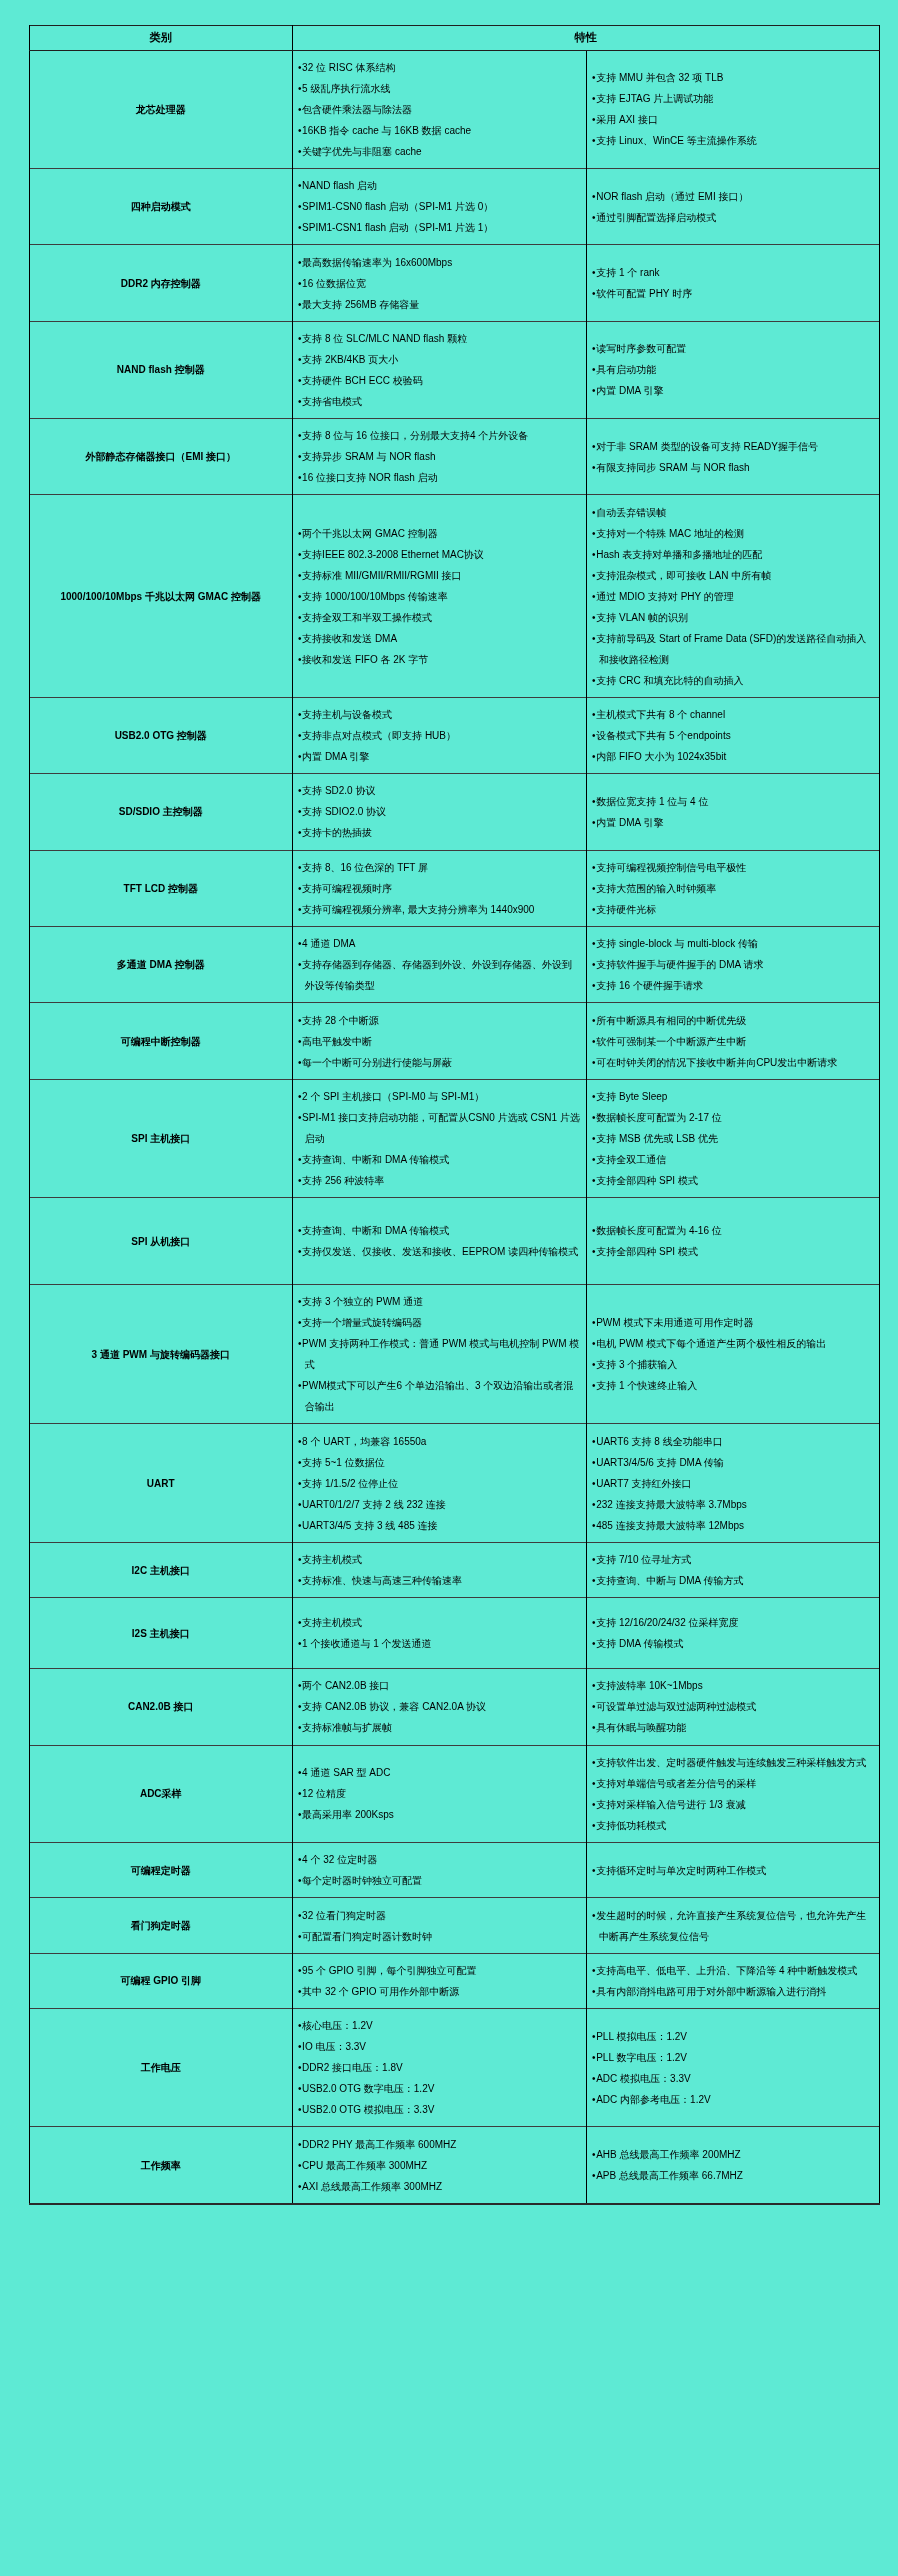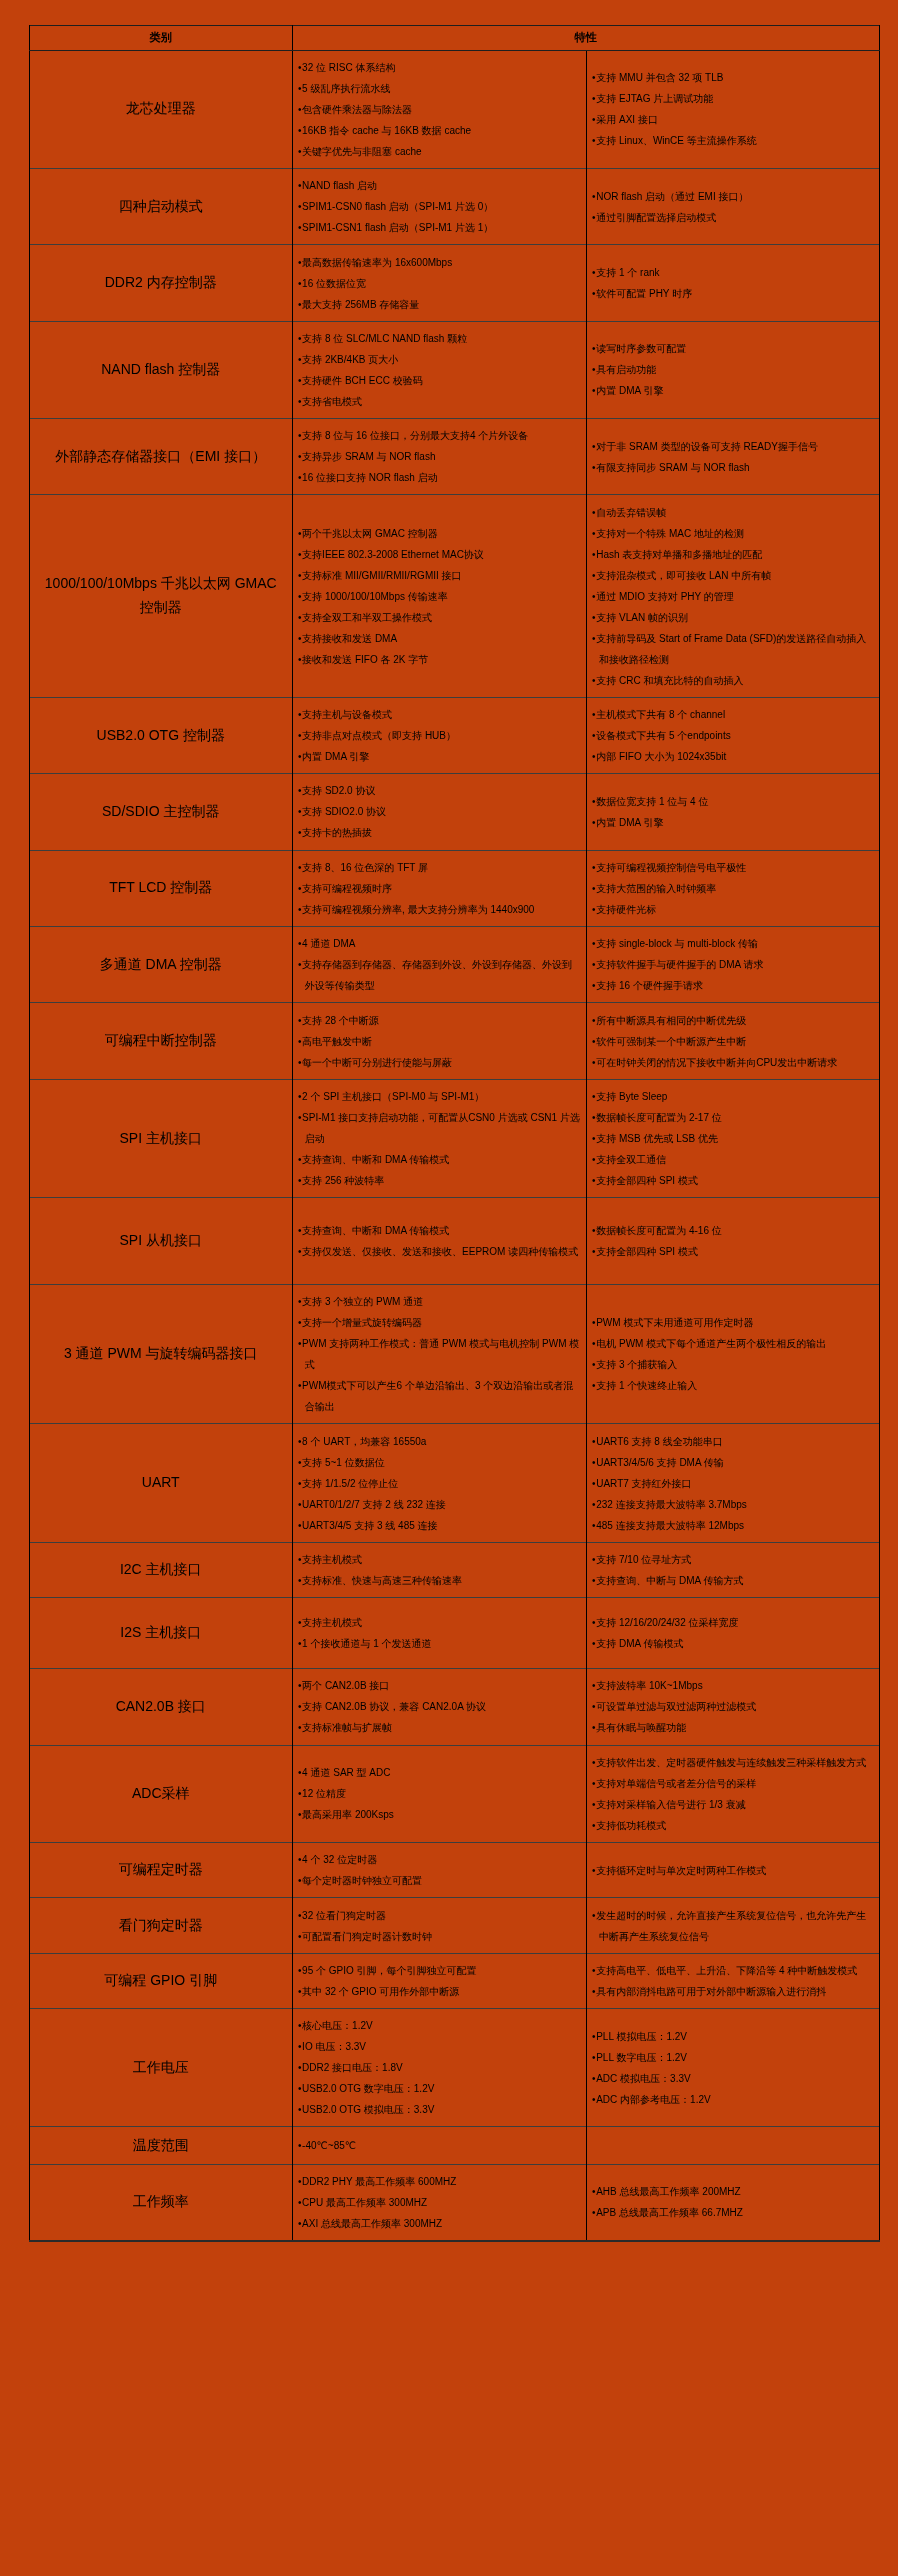--- a/index.html
+++ b/index.html
@@ -5,21 +5,21 @@
   html, body {
     margin: 0;
     padding: 0;
     background: #ffffff;
     font-family: "Liberation Sans", "DejaVu Sans", sans-serif;
     color: #000000;
   }
   .page {
     width: 898px;
     min-height: 2576px;
-    background: #c2410c;
+    background: #5eead4;
     box-sizing: border-box;
     padding-top: 25px;
   }
   table.spec-table {
     border-collapse: collapse;
     table-layout: fixed;
     width: 851px;
     margin-left: 28.5px;
     border-top: 1.9px solid #1f1f1f;
     border-bottom: 2.5px solid #2a2a2a;
@@ -42,22 +42,22 @@
   }
   tbody tr td {
     border-top: 1.9px solid #3d3d3d;
   }
   tbody tr:first-child td {
     border-top: none;
     margin-left: 38px;
   }
   td.cat {
     text-align: center;
-    font-weight: normal;
-    font-size: 14px;
+    font-weight: bold;
+    font-size: 10px;
     padding: 6.2px 8.7px;
     line-height: 1.7;
   }
   td.feat {
     font-size: 10px;
     padding: 6.2px 6.2px 6.2px 5px;
     line-height: 21px;
   }
   .bullet {
     padding-left: 6.8px;
@@ -389,27 +389,20 @@
             <div class="bullet">USB2.0 OTG 模拟电压：3.3V</div>
           </td>
           <td class="feat">
             <div class="bullet">PLL 模拟电压：1.2V</div>
             <div class="bullet">PLL 数字电压：1.2V</div>
             <div class="bullet">ADC 模拟电压：3.3V</div>
             <div class="bullet">ADC 内部参考电压：1.2V</div>
           </td>
         </tr>
         <tr>
-          <td class="cat">温度范围</td>
-          <td class="feat">
-            <div class="bullet">-40℃~85℃</div>
-          </td>
-          <td class="feat"></td>
-        </tr>
-        <tr>
           <td class="cat">工作频率</td>
           <td class="feat">
             <div class="bullet">DDR2 PHY 最高工作频率 600MHZ</div>
             <div class="bullet">CPU 最高工作频率 300MHZ</div>
             <div class="bullet">AXI 总线最高工作频率 300MHZ</div>
           </td>
           <td class="feat">
             <div class="bullet">AHB 总线最高工作频率 200MHZ</div>
             <div class="bullet">APB 总线最高工作频率 66.7MHZ</div>
           </td>

